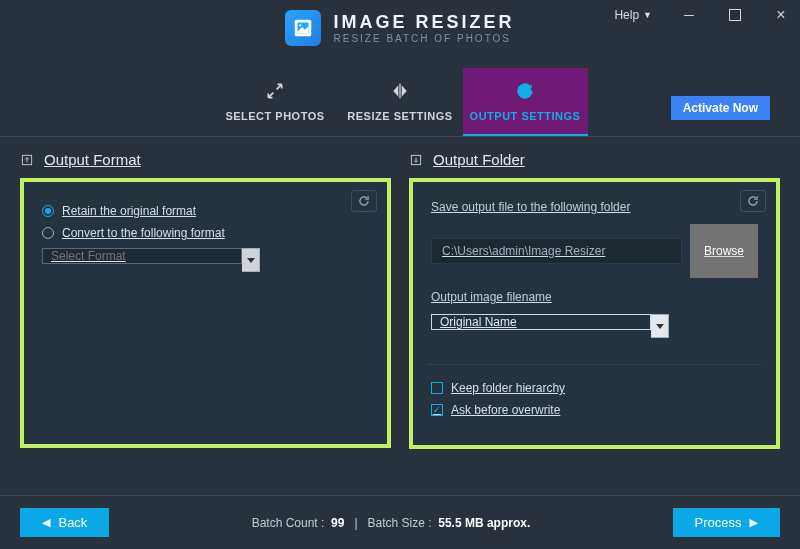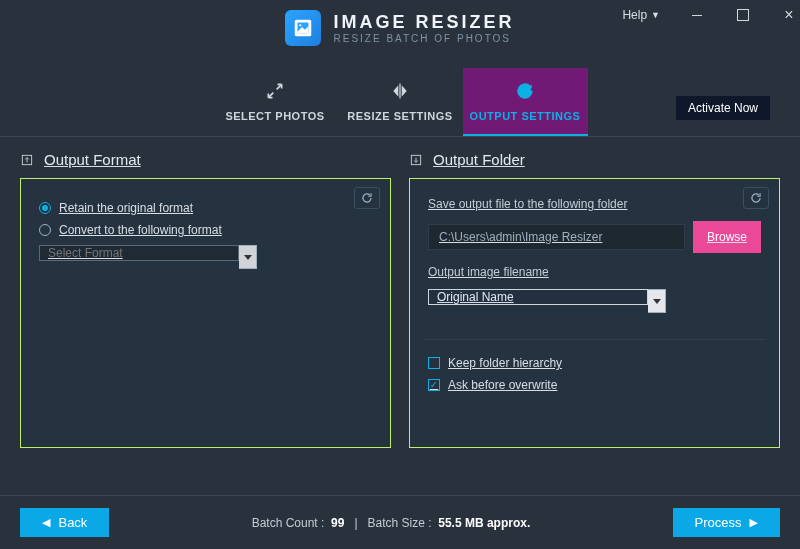--- a/index.html
+++ b/index.html
@@ -1,66 +1,66 @@
 <!DOCTYPE html>
 <html><head>
 <meta charset="utf-8">
 <style>
 * { margin: 0; padding: 0; box-sizing: border-box; font-family: "Segoe UI", Arial, sans-serif; }
 body { width: 800px; height: 549px; background: #28313c; color: #d8dee5; overflow: hidden; }
 
 
-.titlebar { height: 30px; display: flex; align-items: center; justify-content: flex-end; padding: 0 2px; gap: 28px; }
+.titlebar { height: 30px; display: flex; align-items: center; justify-content: flex-end; padding: 0 10px; gap: 28px; }
 .titlebar .help { display: flex; align-items: center; gap: 4px; font-size: 12px; color: #d8dee5; cursor: pointer; }
 .titlebar .winbtn { width: 18px; height: 18px; display: flex; align-items: center; justify-content: center; cursor: pointer; color: #cfd6de; font-size: 14px; }
 .titlebar .winbtn.min::before { content:""; display:block; width:10px; height:1px; background:#cfd6de; }
 .titlebar .winbtn.max::before { content:""; display:block; width:10px; height:10px; border:1px solid #cfd6de; }
 .titlebar .winbtn.close { font-size:16px; line-height:1; }
 
 .brand { display:flex; justify-content:center; align-items:center; gap:12px; margin-top:-20px; }
 .brand .logo { width:36px; height:36px; border-radius:6px; background:linear-gradient(135deg,#2aa4ff,#1f7fe0); display:flex; align-items:center; justify-content:center; }
 .brand .logo svg { width:22px; height:22px; }
 .brand .txt { display:flex; flex-direction:column; }
 .brand .title { font-size:18px; font-weight:600; letter-spacing:3px; color:#f0f4f8; }
 .brand .sub { font-size:10px; letter-spacing:2px; color:#7c94a5; }
 
 
 .tabs { display:flex; justify-content:center; margin-top:22px; border-bottom:1px solid #3b4653; position:relative; }
 .tab { width:125px; text-align:center; padding:12px 0 12px; font-size:11px; font-weight:600; letter-spacing:0.5px; color:#cfd6de; cursor:pointer; display:flex; flex-direction:column; align-items:center; gap:8px; }
 .tab.active { color:#0db0e5; border-bottom:2px solid #0db0e5; background:#701a75; }
 .tab .ticon { height:22px; display:flex; align-items:center; justify-content:center; }
 .tab svg { width:20px; height:20px; fill:#cfd6de; }
 .tab.active svg { fill:#0db0e5; stroke:#0db0e5; }
-.activate { position:absolute; right:30px; top:28px; background:#0f172a; color:#fff; font-size:12px; font-weight:400; padding:5px 12px; cursor:pointer; }
+.activate { position:absolute; right:30px; top:28px; background:#3b82f6; color:#fff; font-size:12px; font-weight:700; padding:5px 12px; cursor:pointer; }
 
 
 .main { display:flex; padding:14px 20px 0; gap:18px;text-decoration:underline; }
 .panel { flex:1; }
 .panel-head { display:flex; align-items:center; gap:10px; font-size:15px; color:#e2e8ef; padding-bottom:10px; }
 .panel-head svg { width:14px; height:14px; stroke:#cfd6de; fill:none; }
-.card { background:#253340; border:1px solid #bef264; padding:14px 18px 20px; position:relative; min-height:270px; }
+.card { background:#253340; border:4px solid #bef264; padding:14px 18px 20px; position:relative; min-height:270px; }
 .reset { position:absolute; top:8px; right:10px; width:26px; height:22px; border:1px solid #3d4e5e; border-radius:3px; display:flex; align-items:center; justify-content:center; cursor:pointer; }
 .reset svg { width:14px; height:14px; stroke:#9fb0c0; fill:none; }
 
 .radio-row { display:flex; align-items:center; gap:8px; font-size:12px; margin:8px 0; cursor:pointer; }
 .radio { width:12px; height:12px; border:1px solid #0db0e5; border-radius:50%; display:flex; align-items:center; justify-content:center; }
 .radio.checked::after { content:""; width:6px; height:6px; background:#0db0e5; border-radius:50%; }
 .radio.unchecked { border-color:#9fb0c0; }
 
 .combo { display:flex; margin-top:8px; }
 .combo-input { flex:0 0 200px; height:16px; background:#1f2a35; border:1px solid #9fb0c0; color:#6e7c89; font-size:12px; padding:0 8px; }
 .combo-btn { width:18px; height:24px; background:#e4e7eb; border:1px solid #9fb0c0; border-left:none; display:flex; align-items:center; justify-content:center; cursor:pointer; }
 .combo-btn::after { content:""; border-left:4px solid transparent; border-right:4px solid transparent; border-top:5px solid #333; }
 .combo.disabled .combo-input { border-color:#5c6a78; color:#5c6a78; }
 .combo.disabled .combo-btn { background:#d0d3d7; }
 
 .field-label { font-size:12px; color:#c2ccd5; margin-top:4px; margin-bottom:10px; }
 .path-row { display:flex; align-items:center; gap:8px; margin-bottom:12px; }
 .path-input { flex:1; height:26px; background:#1e2831; border:1px solid #2e3b48; color:#9fb0c0; font-size:12px; padding:0 10px; }
-.browse { background:#ec4899; color:#fff; font-size:12px; border:none; padding:9px 14px; cursor:pointer; }
+.browse { background:#737373; color:#fff; font-size:12px; border:none; padding:20px 14px; cursor:pointer; }
 .combo.filename .combo-input { flex:0 0 220px; color:#e2e8ef; border-color:#cfd6de; background:#223040; }
 
 .divider { border:none; border-top:1px solid #33414f; margin:26px -4px 16px; }
 
 .cb-row { display:flex; align-items:center; gap:8px; font-size:12px; margin:8px 0; cursor:pointer; }
 .cb { width:12px; height:12px; border:1px solid #0db0e5; display:flex; align-items:center; justify-content:center; }
 .cb.checked::after { content:"✓"; color:#0db0e5; font-size:10px; line-height:1; }
 
 
 .footer { position:absolute; left:0; right:0; bottom:0; height:54px; border-top:1px solid #3b4653; display:flex; align-items:center; padding:0 20px; background:#28313c; }

